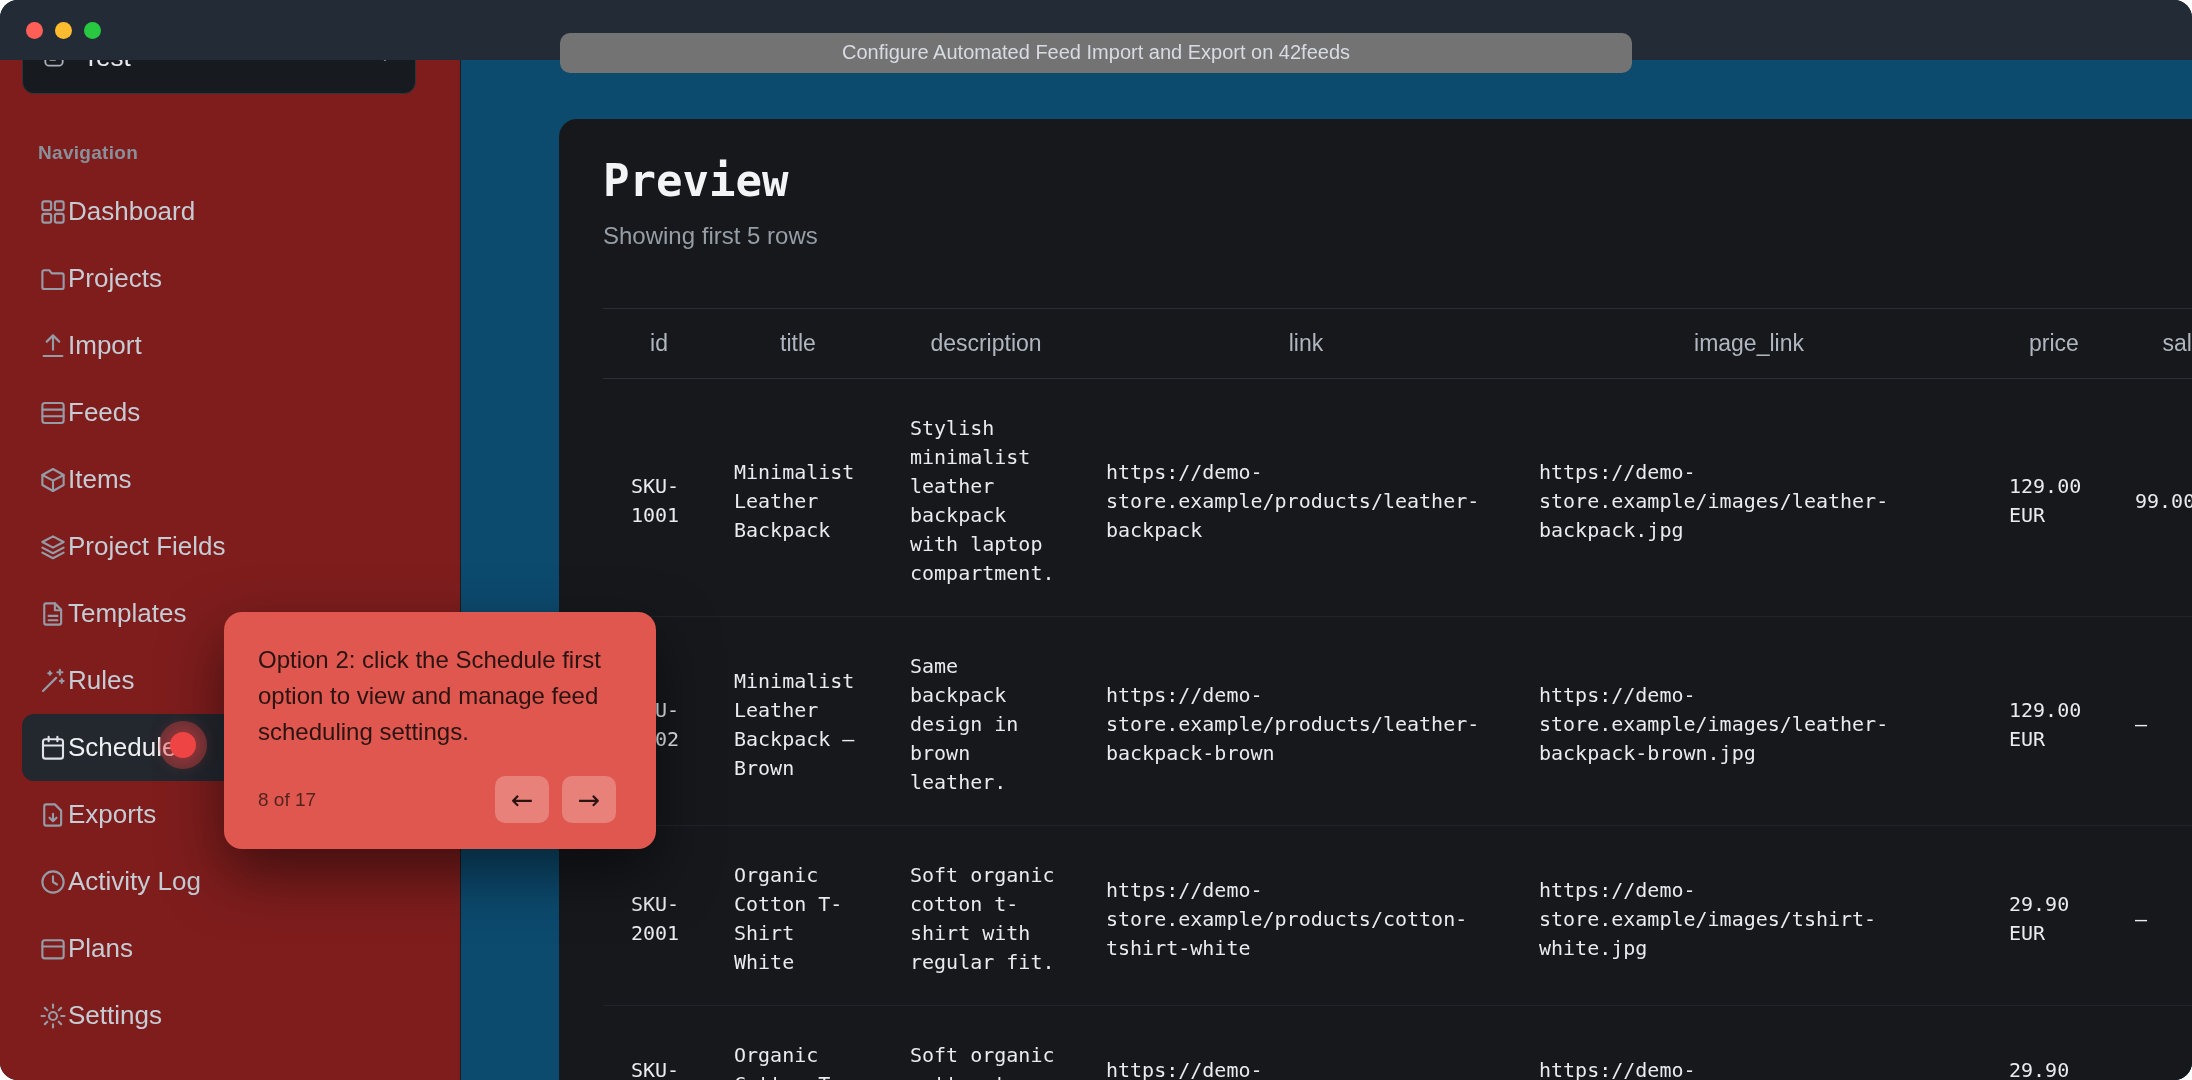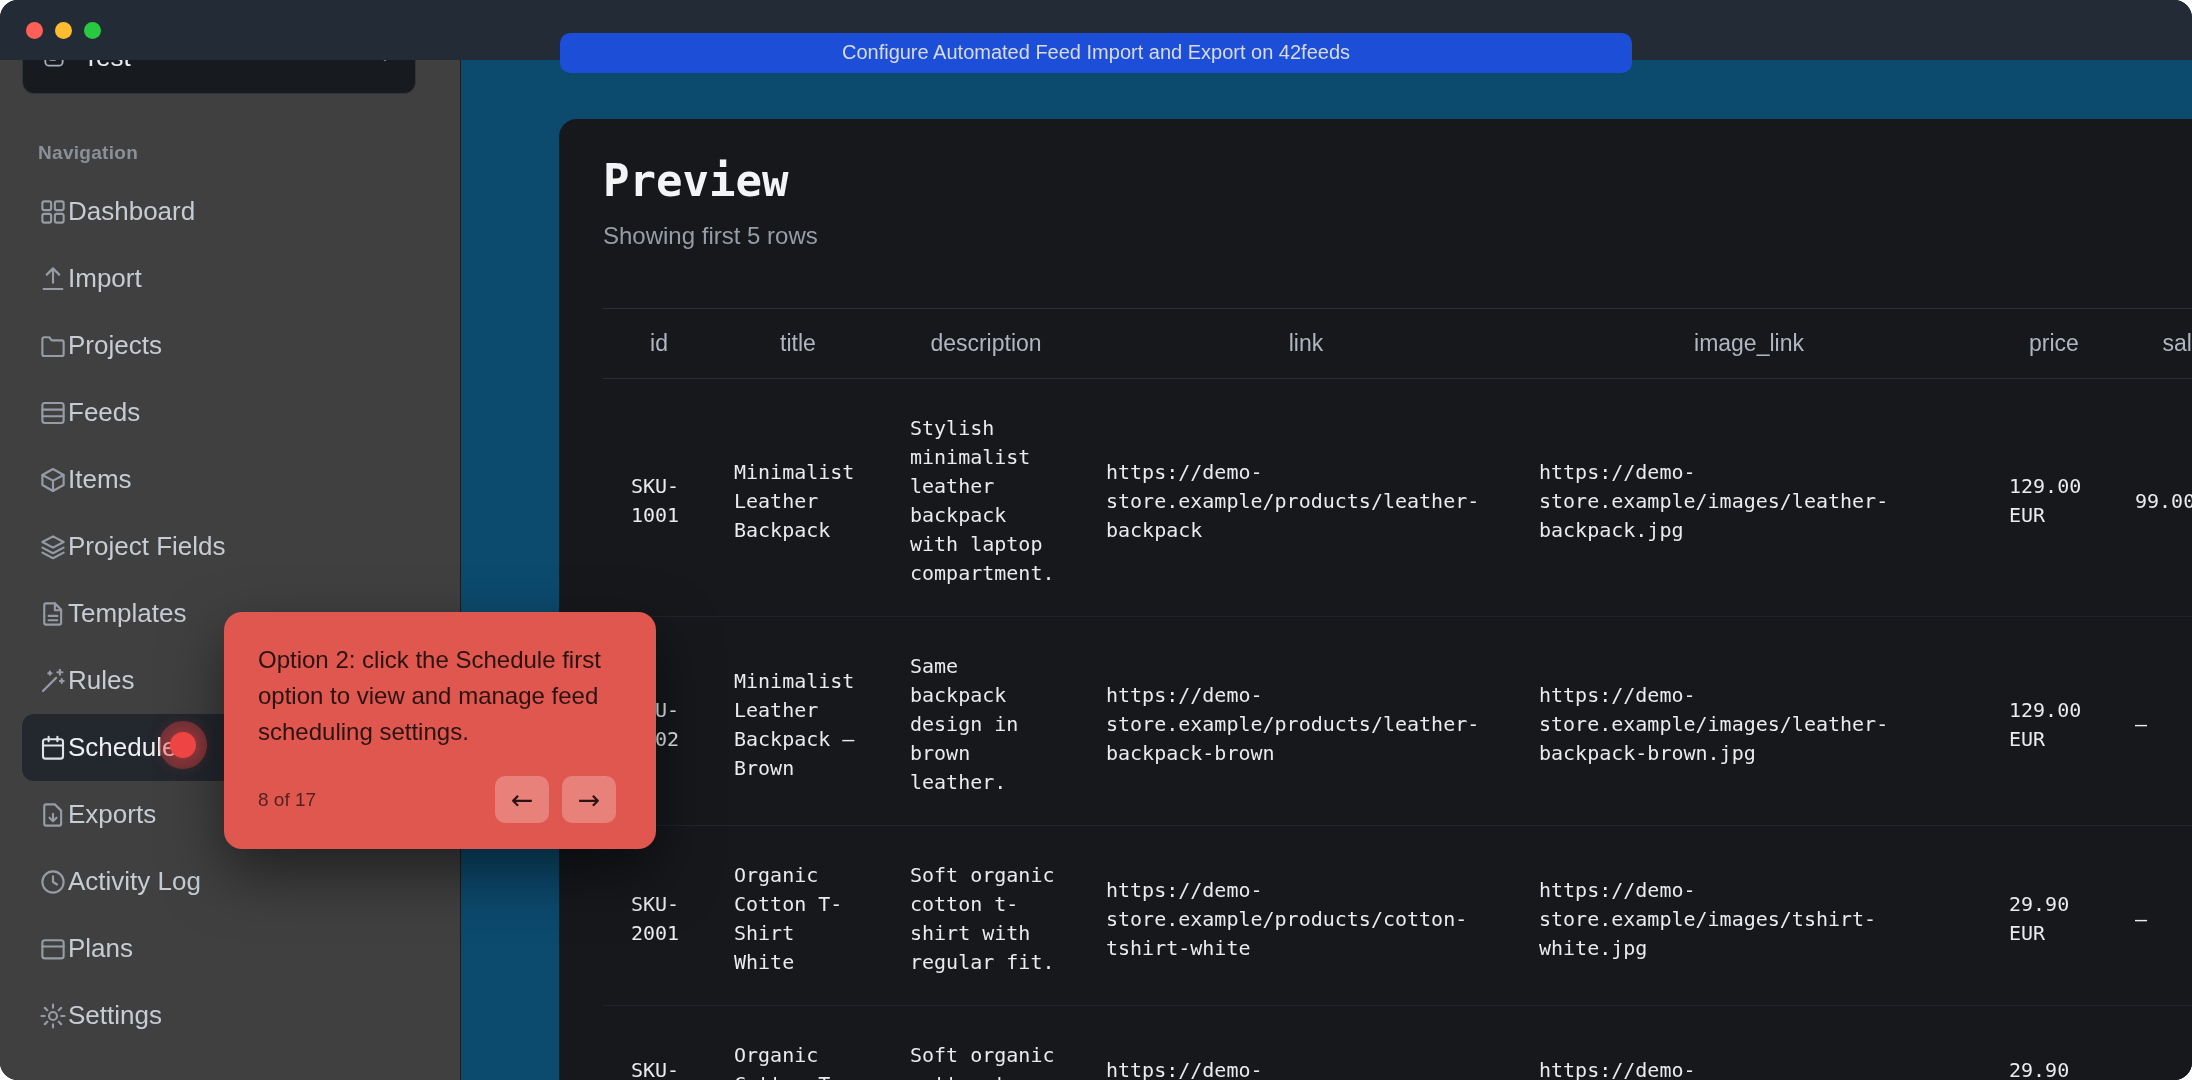--- a/index.html
+++ b/index.html
@@ -10,29 +10,29 @@
   }
   
   .titlebar{
     position:relative; z-index:30; height:60px; background:#232b37;
     display:flex; align-items:center; justify-content:center;
   }
   .traffic-lights{ position:absolute; left:26px; top:0; height:60px; display:flex; align-items:center; gap:12px; }
   .light{ width:17px; height:17px; border-radius:50%; display:inline-block; }
   .light.red{ background:#ff5f57; } .light.yellow{ background:#febc2e; } .light.green{ background:#28c840; }
   .title-pill{
-    width:1072px; height:40px; background:#1d4ed8; border-radius:10px;
+    width:1072px; height:40px; background:#737373; border-radius:10px;
     display:flex; align-items:center; justify-content:center;
     color:#d8dce2; font-size:20px;margin-top:45px;
   }
   
   .app{ position:relative; display:flex; height:1020px; }
   
   .sidebar{
-    width:461px; flex-shrink:0; background:#404040; border-right:1px solid #1a1d22;
+    width:461px; flex-shrink:0; background:#7f1d1d; border-right:1px solid #1a1d22;
     padding:0 22px; position:relative;
   }
   .project-selector{
     margin-top:-40px; height:74px; width:394px;
     border:1px solid #30343b; background:#171a1f; border-radius:12px;
     display:flex; align-items:center; gap:16px; padding:0 18px;
     color:#e8eaee; cursor:pointer;
   }
   .project-selector .sel-label{ font-size:26px; }
   .project-selector .sel-icon{ color:#aab0b9; display:flex; }
@@ -160,35 +160,35 @@
                 <rect x="3.5" y="13.5" width="7" height="7" rx="1.5"></rect>
                 <rect x="13.5" y="13.5" width="7" height="7" rx="1.5"></rect>
               </svg>
             </span>
           <span>Dashboard</span>
         </div>
 
         <div class="nav-item">
           <span class="icon">
               <svg viewBox="0 0 24 24" width="30" height="30" fill="none" stroke="currentColor" stroke-width="1.7" stroke-linecap="round" stroke-linejoin="round">
+                <path d="M3.5 6.5A1.5 1.5 0 0 1 5 5h4l2 2.5h8A1.5 1.5 0 0 1 20.5 9v9.5a1.5 1.5 0 0 1-1.5 1.5H5a1.5 1.5 0 0 1-1.5-1.5z"></path>
+              </svg>
+            </span>
+          <span>Projects</span>
+        </div>
+
+        <div class="nav-item">
+          <span class="icon">
+              <svg viewBox="0 0 24 24" width="30" height="30" fill="none" stroke="currentColor" stroke-width="1.7" stroke-linecap="round" stroke-linejoin="round">
                 <path d="M12 15V4"></path>
                 <path d="M7 8.5 12 3.5l5 5"></path>
                 <path d="M4.5 20h15"></path>
               </svg>
             </span>
           <span>Import</span>
-        </div>
-
-        <div class="nav-item">
-          <span class="icon">
-              <svg viewBox="0 0 24 24" width="30" height="30" fill="none" stroke="currentColor" stroke-width="1.7" stroke-linecap="round" stroke-linejoin="round">
-                <path d="M3.5 6.5A1.5 1.5 0 0 1 5 5h4l2 2.5h8A1.5 1.5 0 0 1 20.5 9v9.5a1.5 1.5 0 0 1-1.5 1.5H5a1.5 1.5 0 0 1-1.5-1.5z"></path>
-              </svg>
-            </span>
-          <span>Projects</span>
         </div>
 
         <div class="nav-item">
           <span class="icon">
               <svg viewBox="0 0 24 24" width="30" height="30" fill="none" stroke="currentColor" stroke-width="1.7" stroke-linecap="round" stroke-linejoin="round">
                 <rect x="3.5" y="4" width="17" height="16" rx="2"></rect>
                 <path d="M3.5 9.3h17M3.5 14.6h17"></path>
               </svg>
             </span>
           <span>Feeds</span>

